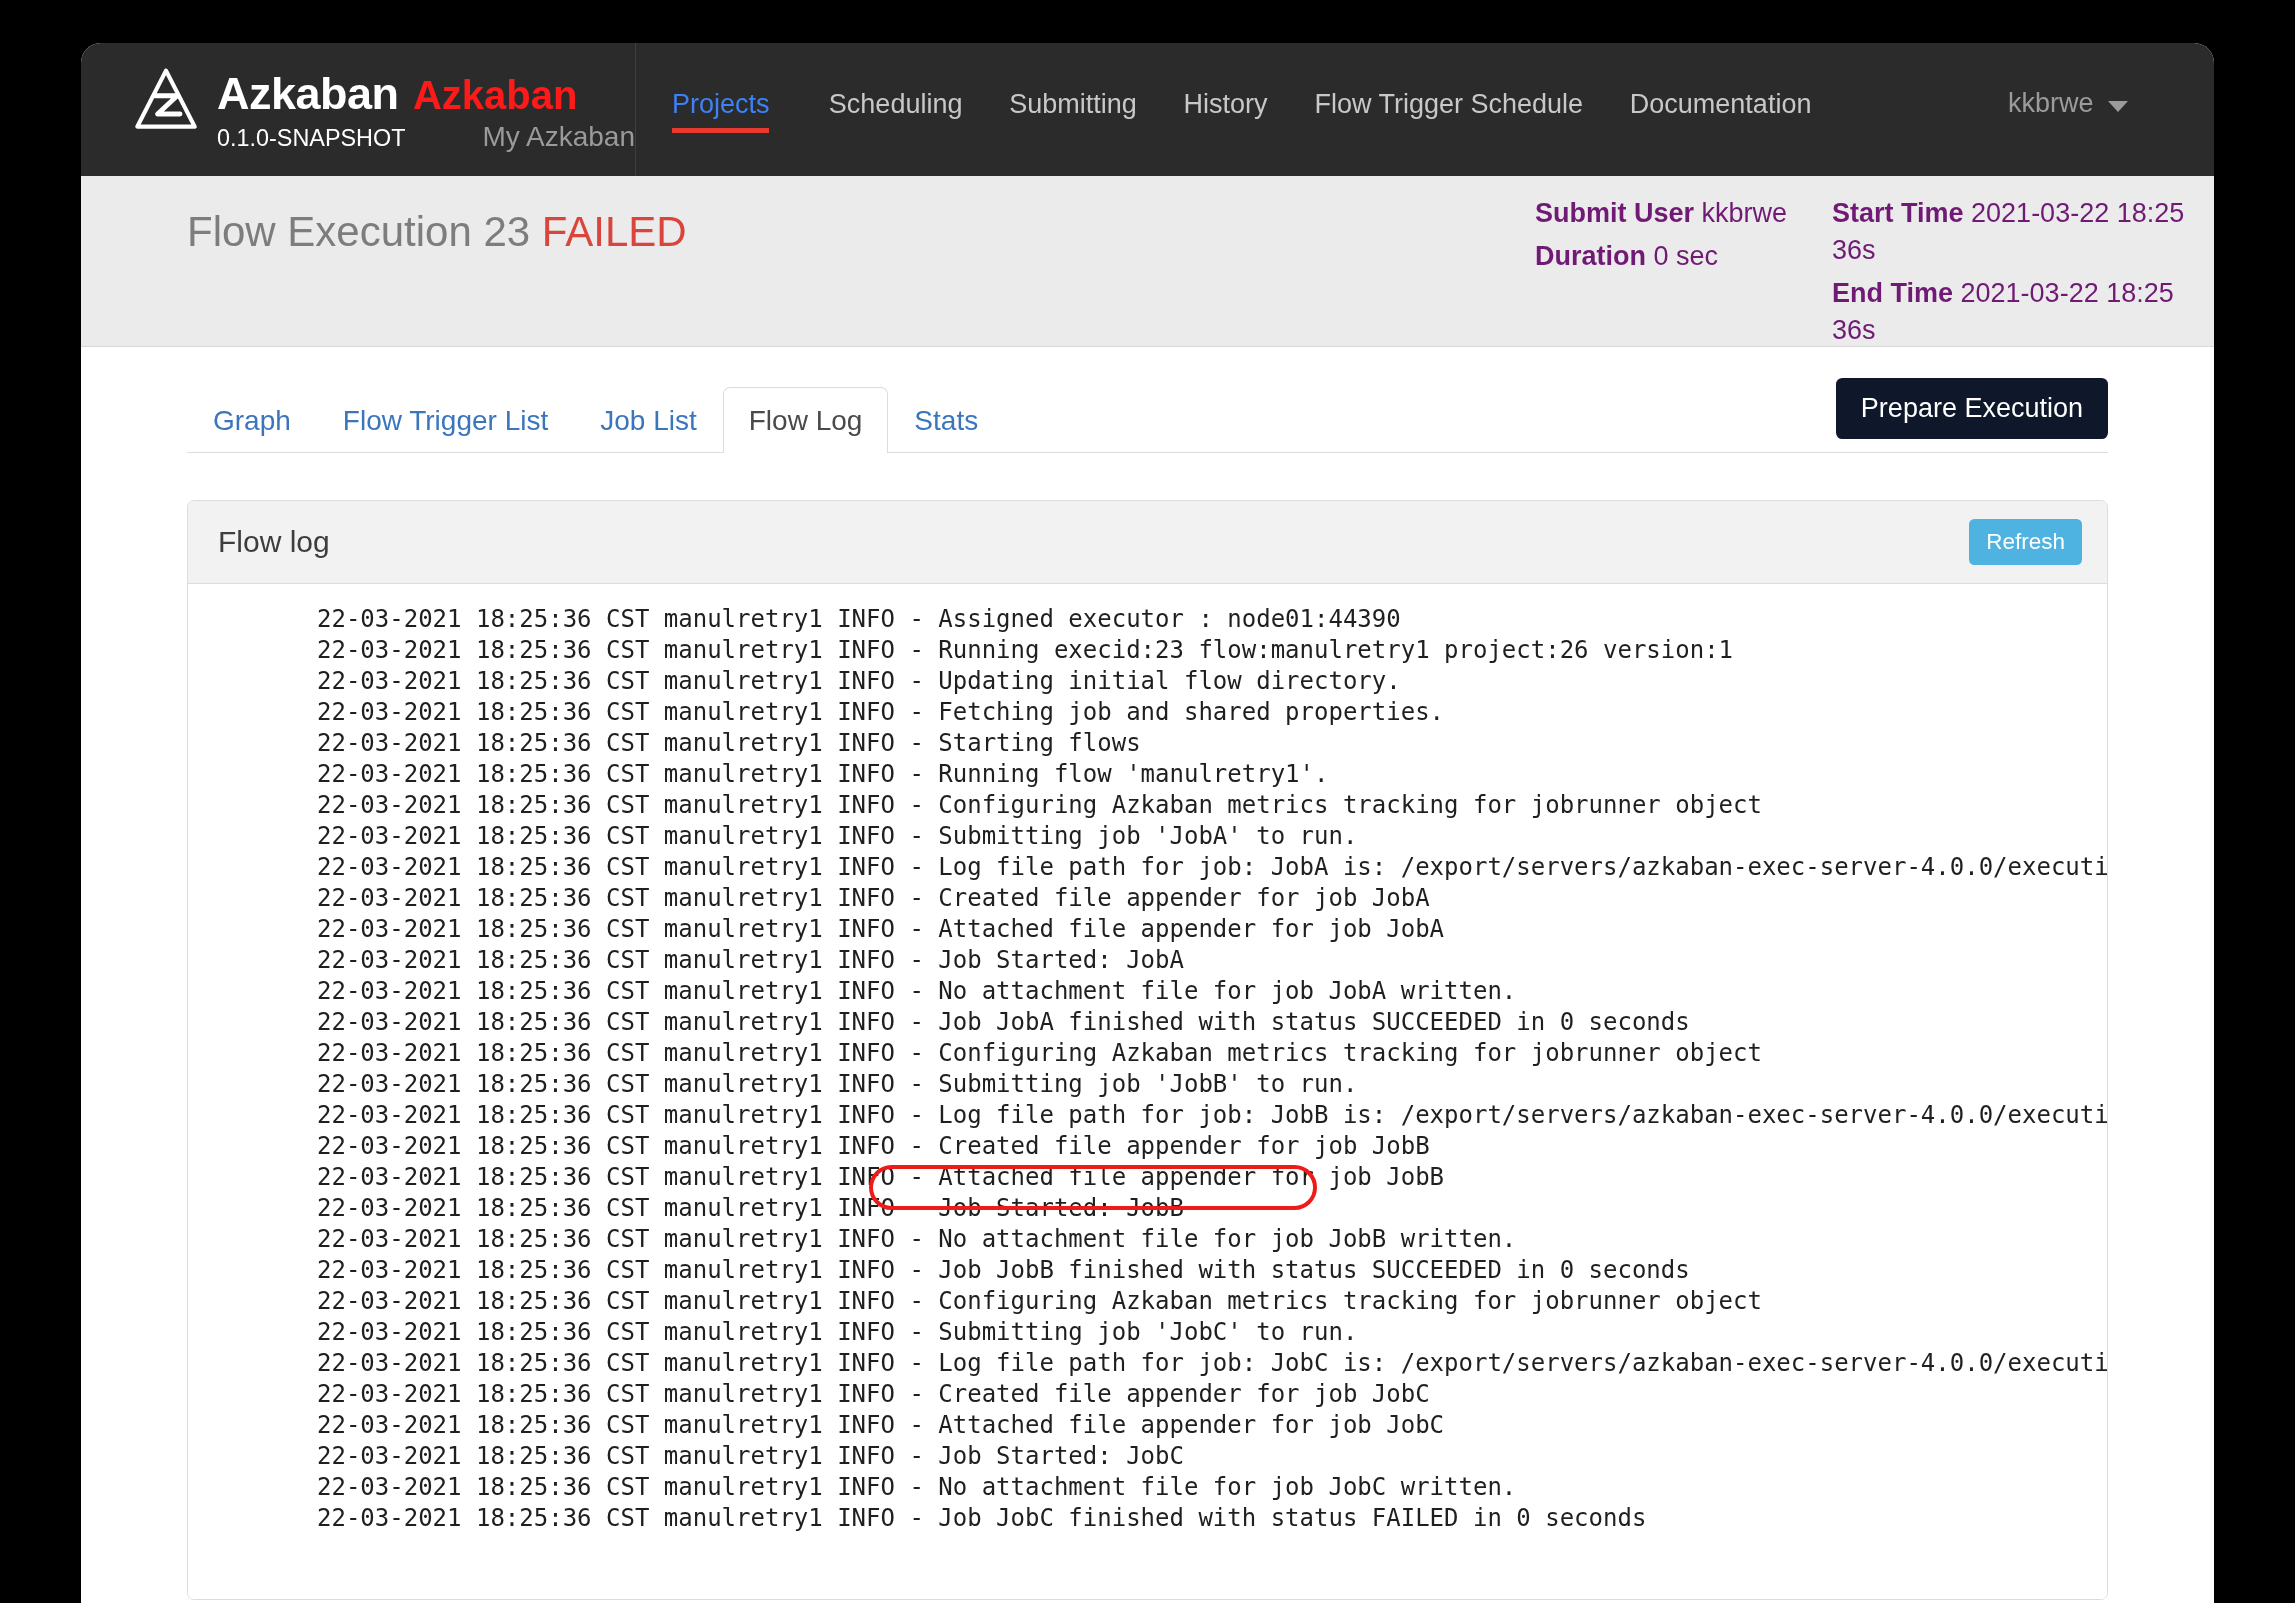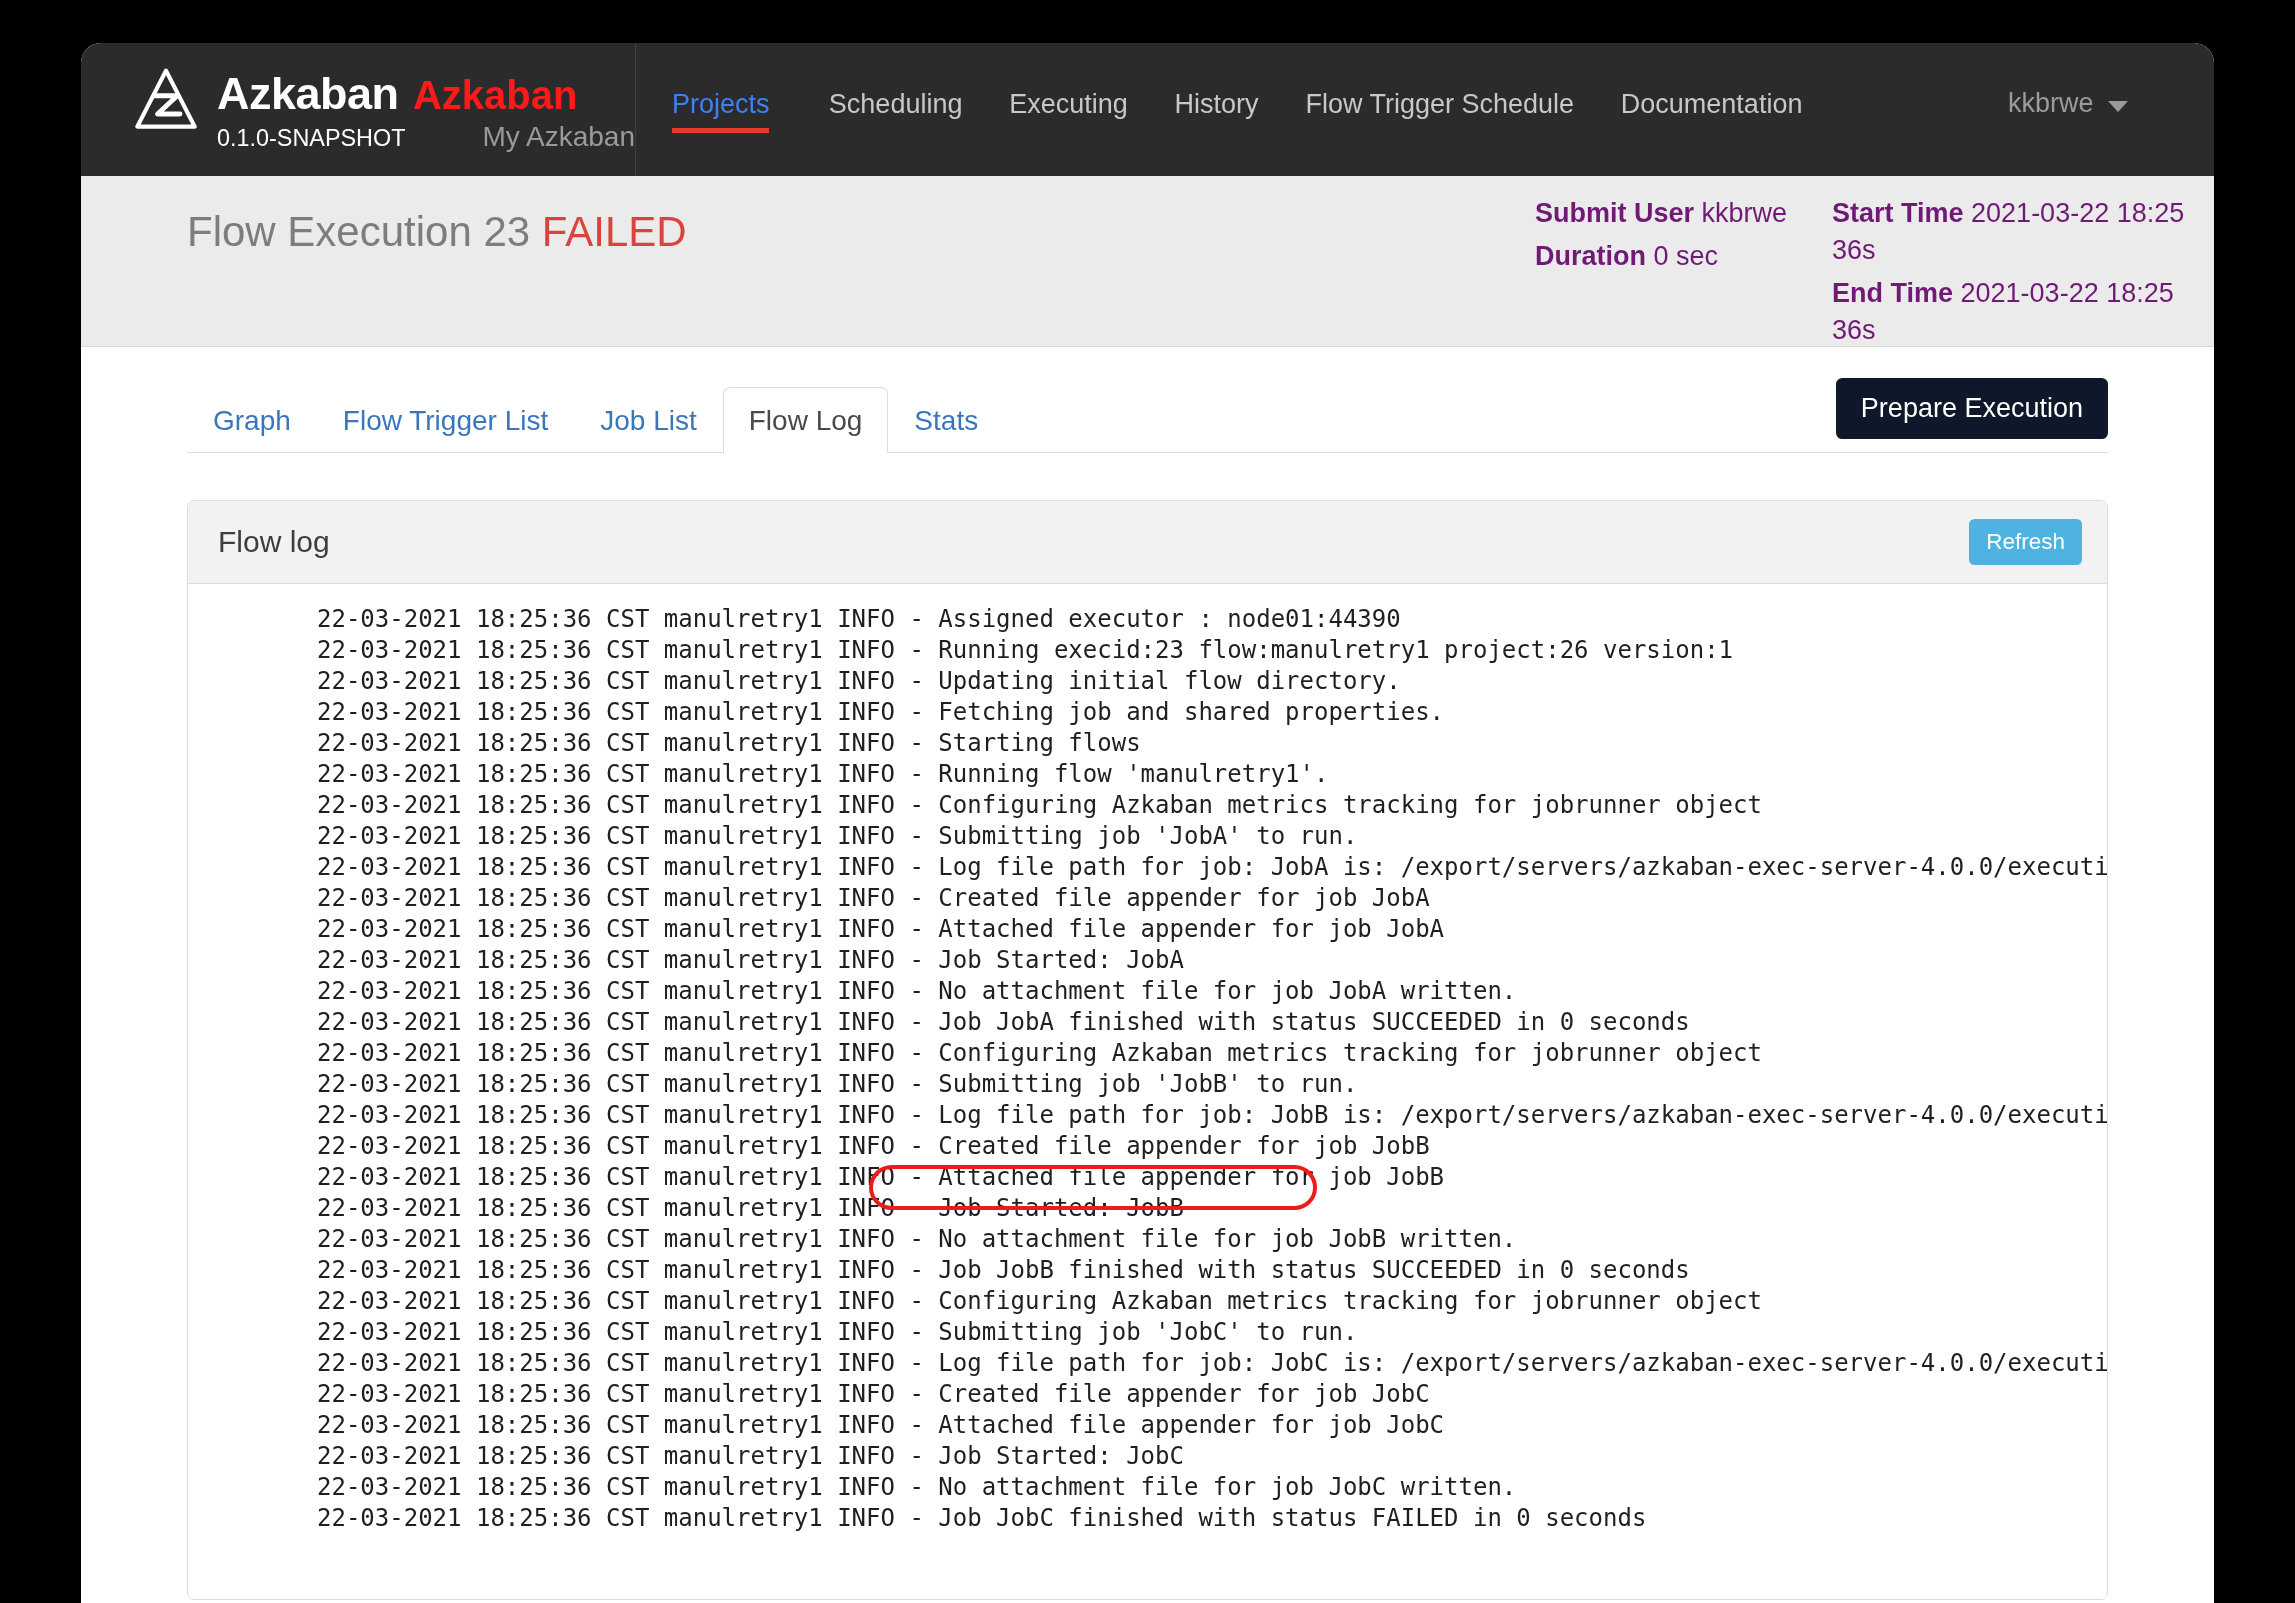--- a/index.html
+++ b/index.html
@@ -325,21 +325,21 @@
           <span class="brand-sub">My Azkaban</span>
         </div>
       </div>
     </div>
 
     <div class="nav-sep"></div>
 
     <div class="nav-items">
       <div class="nav-item first active">Projects</div>
       <div class="nav-item">Scheduling</div>
-      <div class="nav-item">Executing</div>
+      <div class="nav-item">Submitting</div>
       <div class="nav-item">History</div>
       <div class="nav-item">Flow Trigger Schedule</div>
       <div class="nav-item">Documentation</div>
     </div>
 
     <div class="nav-spacer"></div>
 
     <div class="nav-user">
       <span>kkbrwe</span>
       <span class="caret-down"></span>

